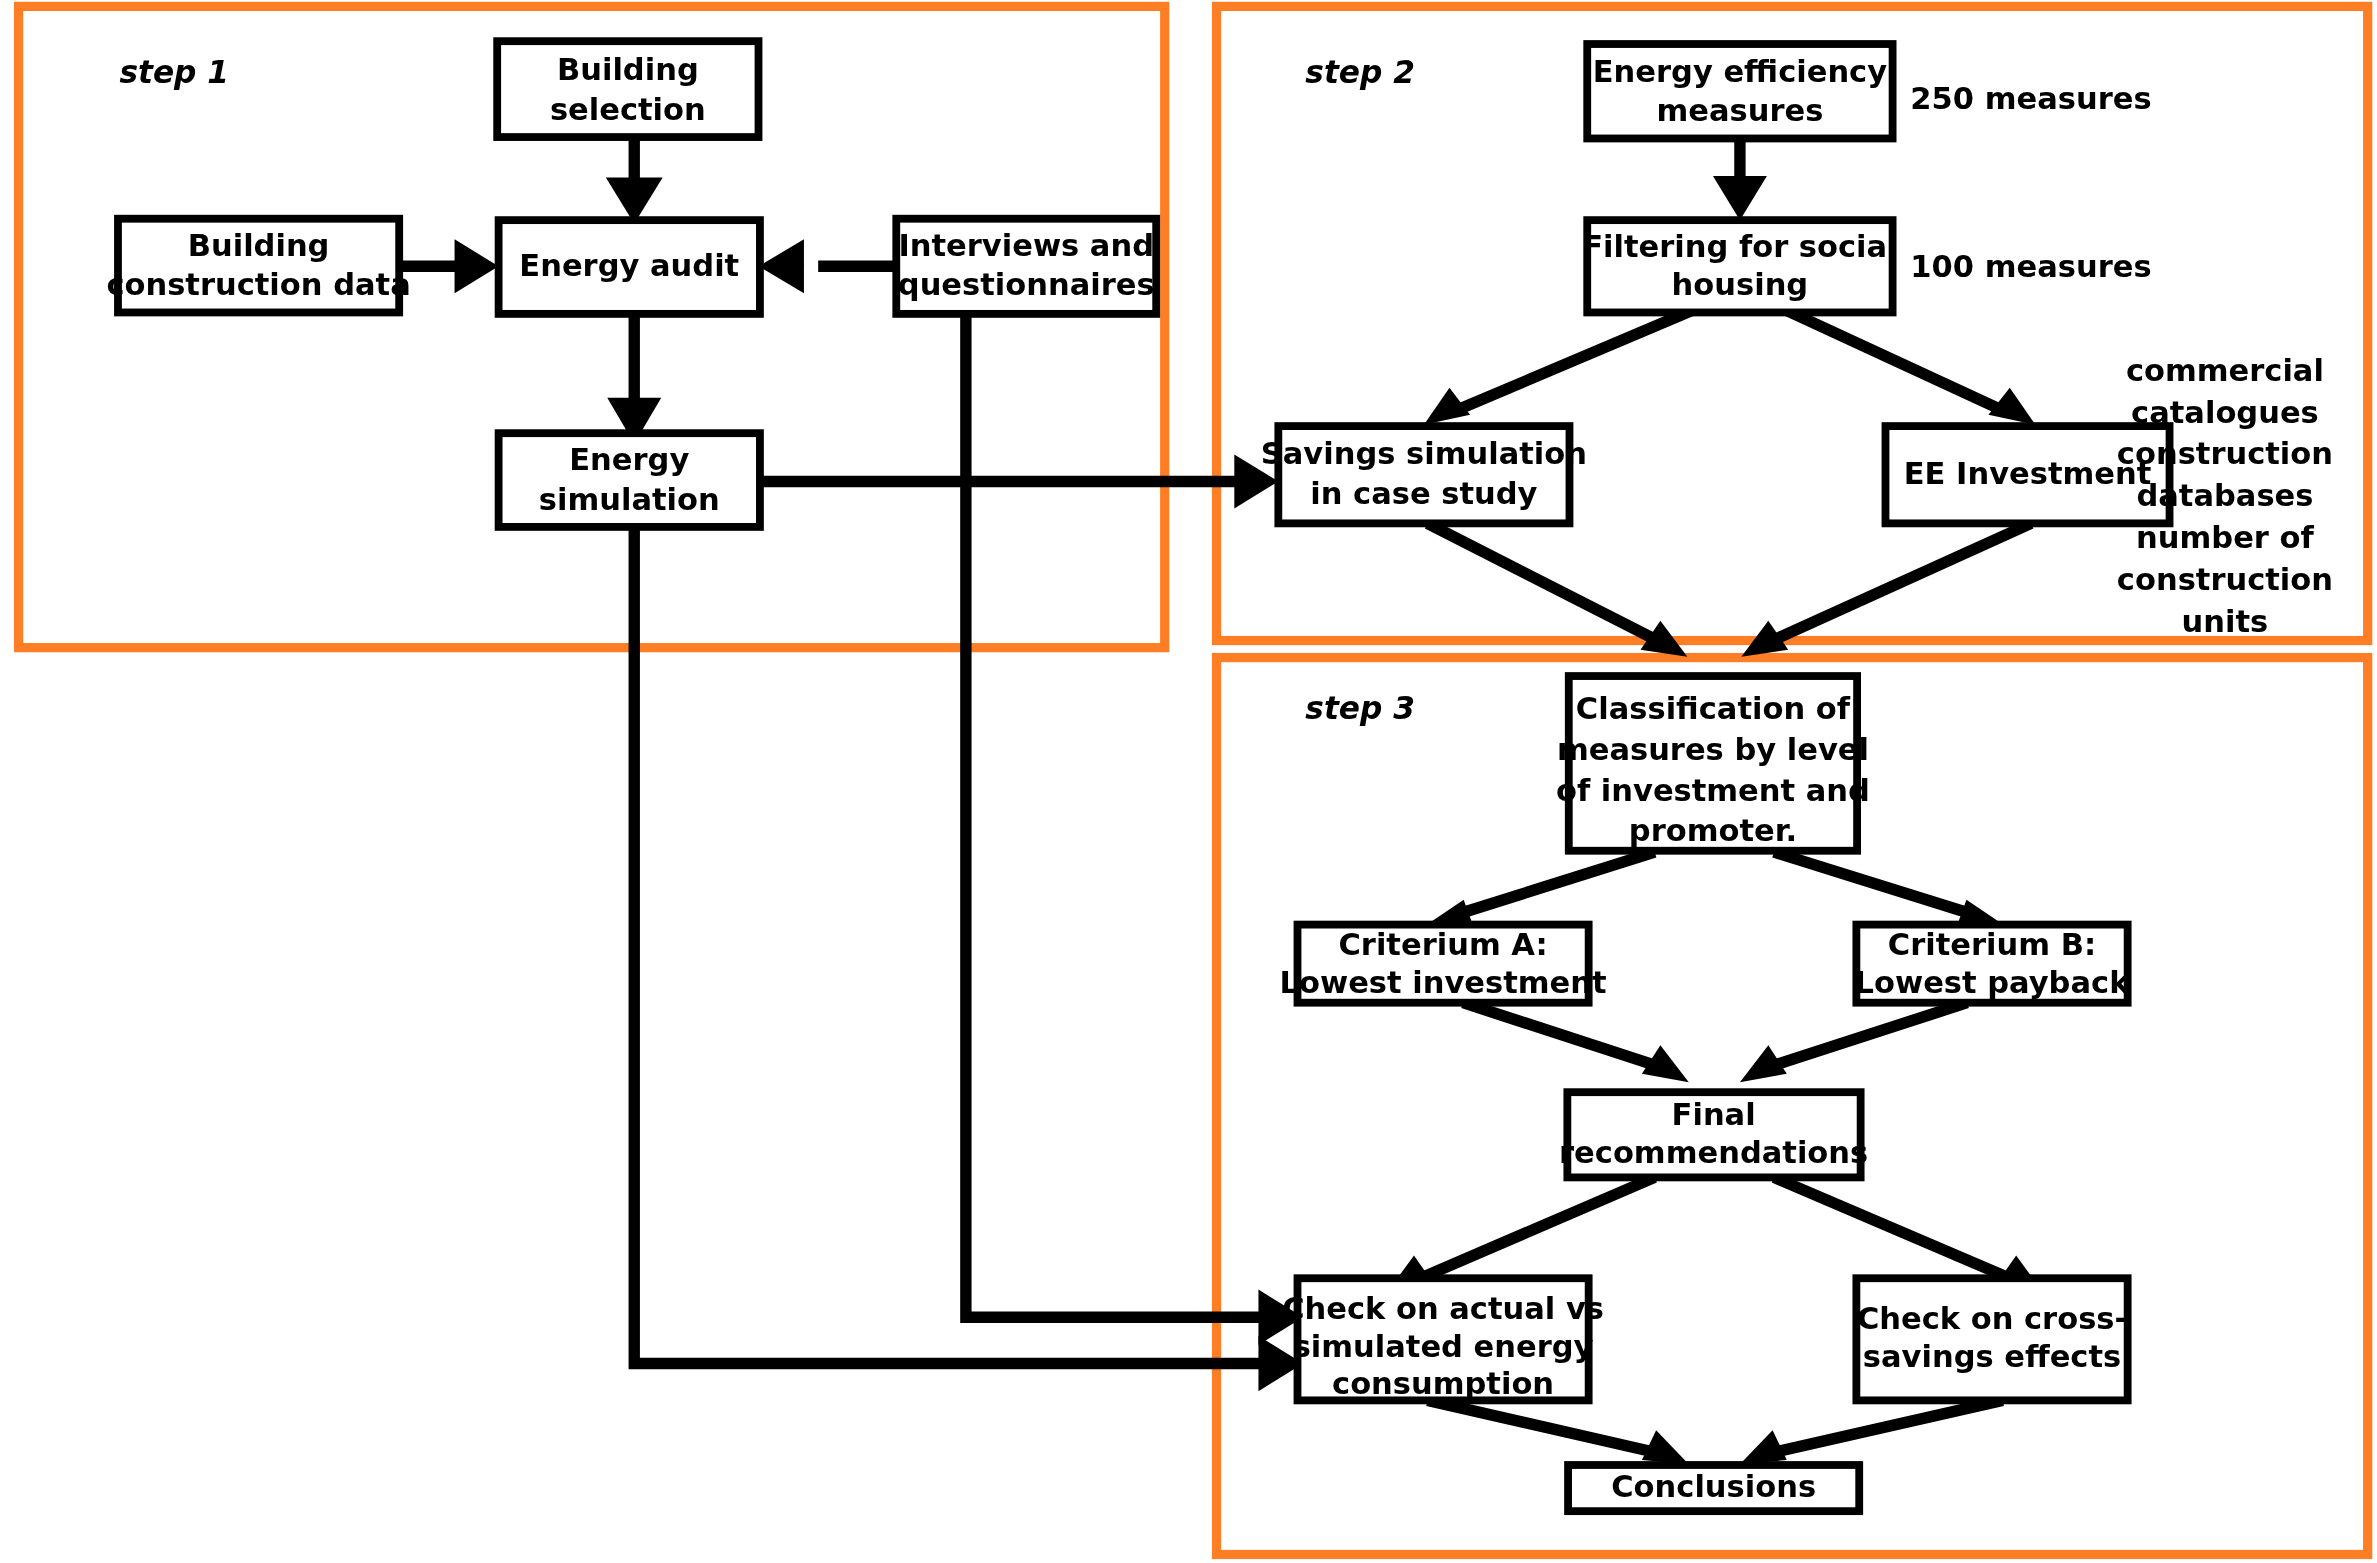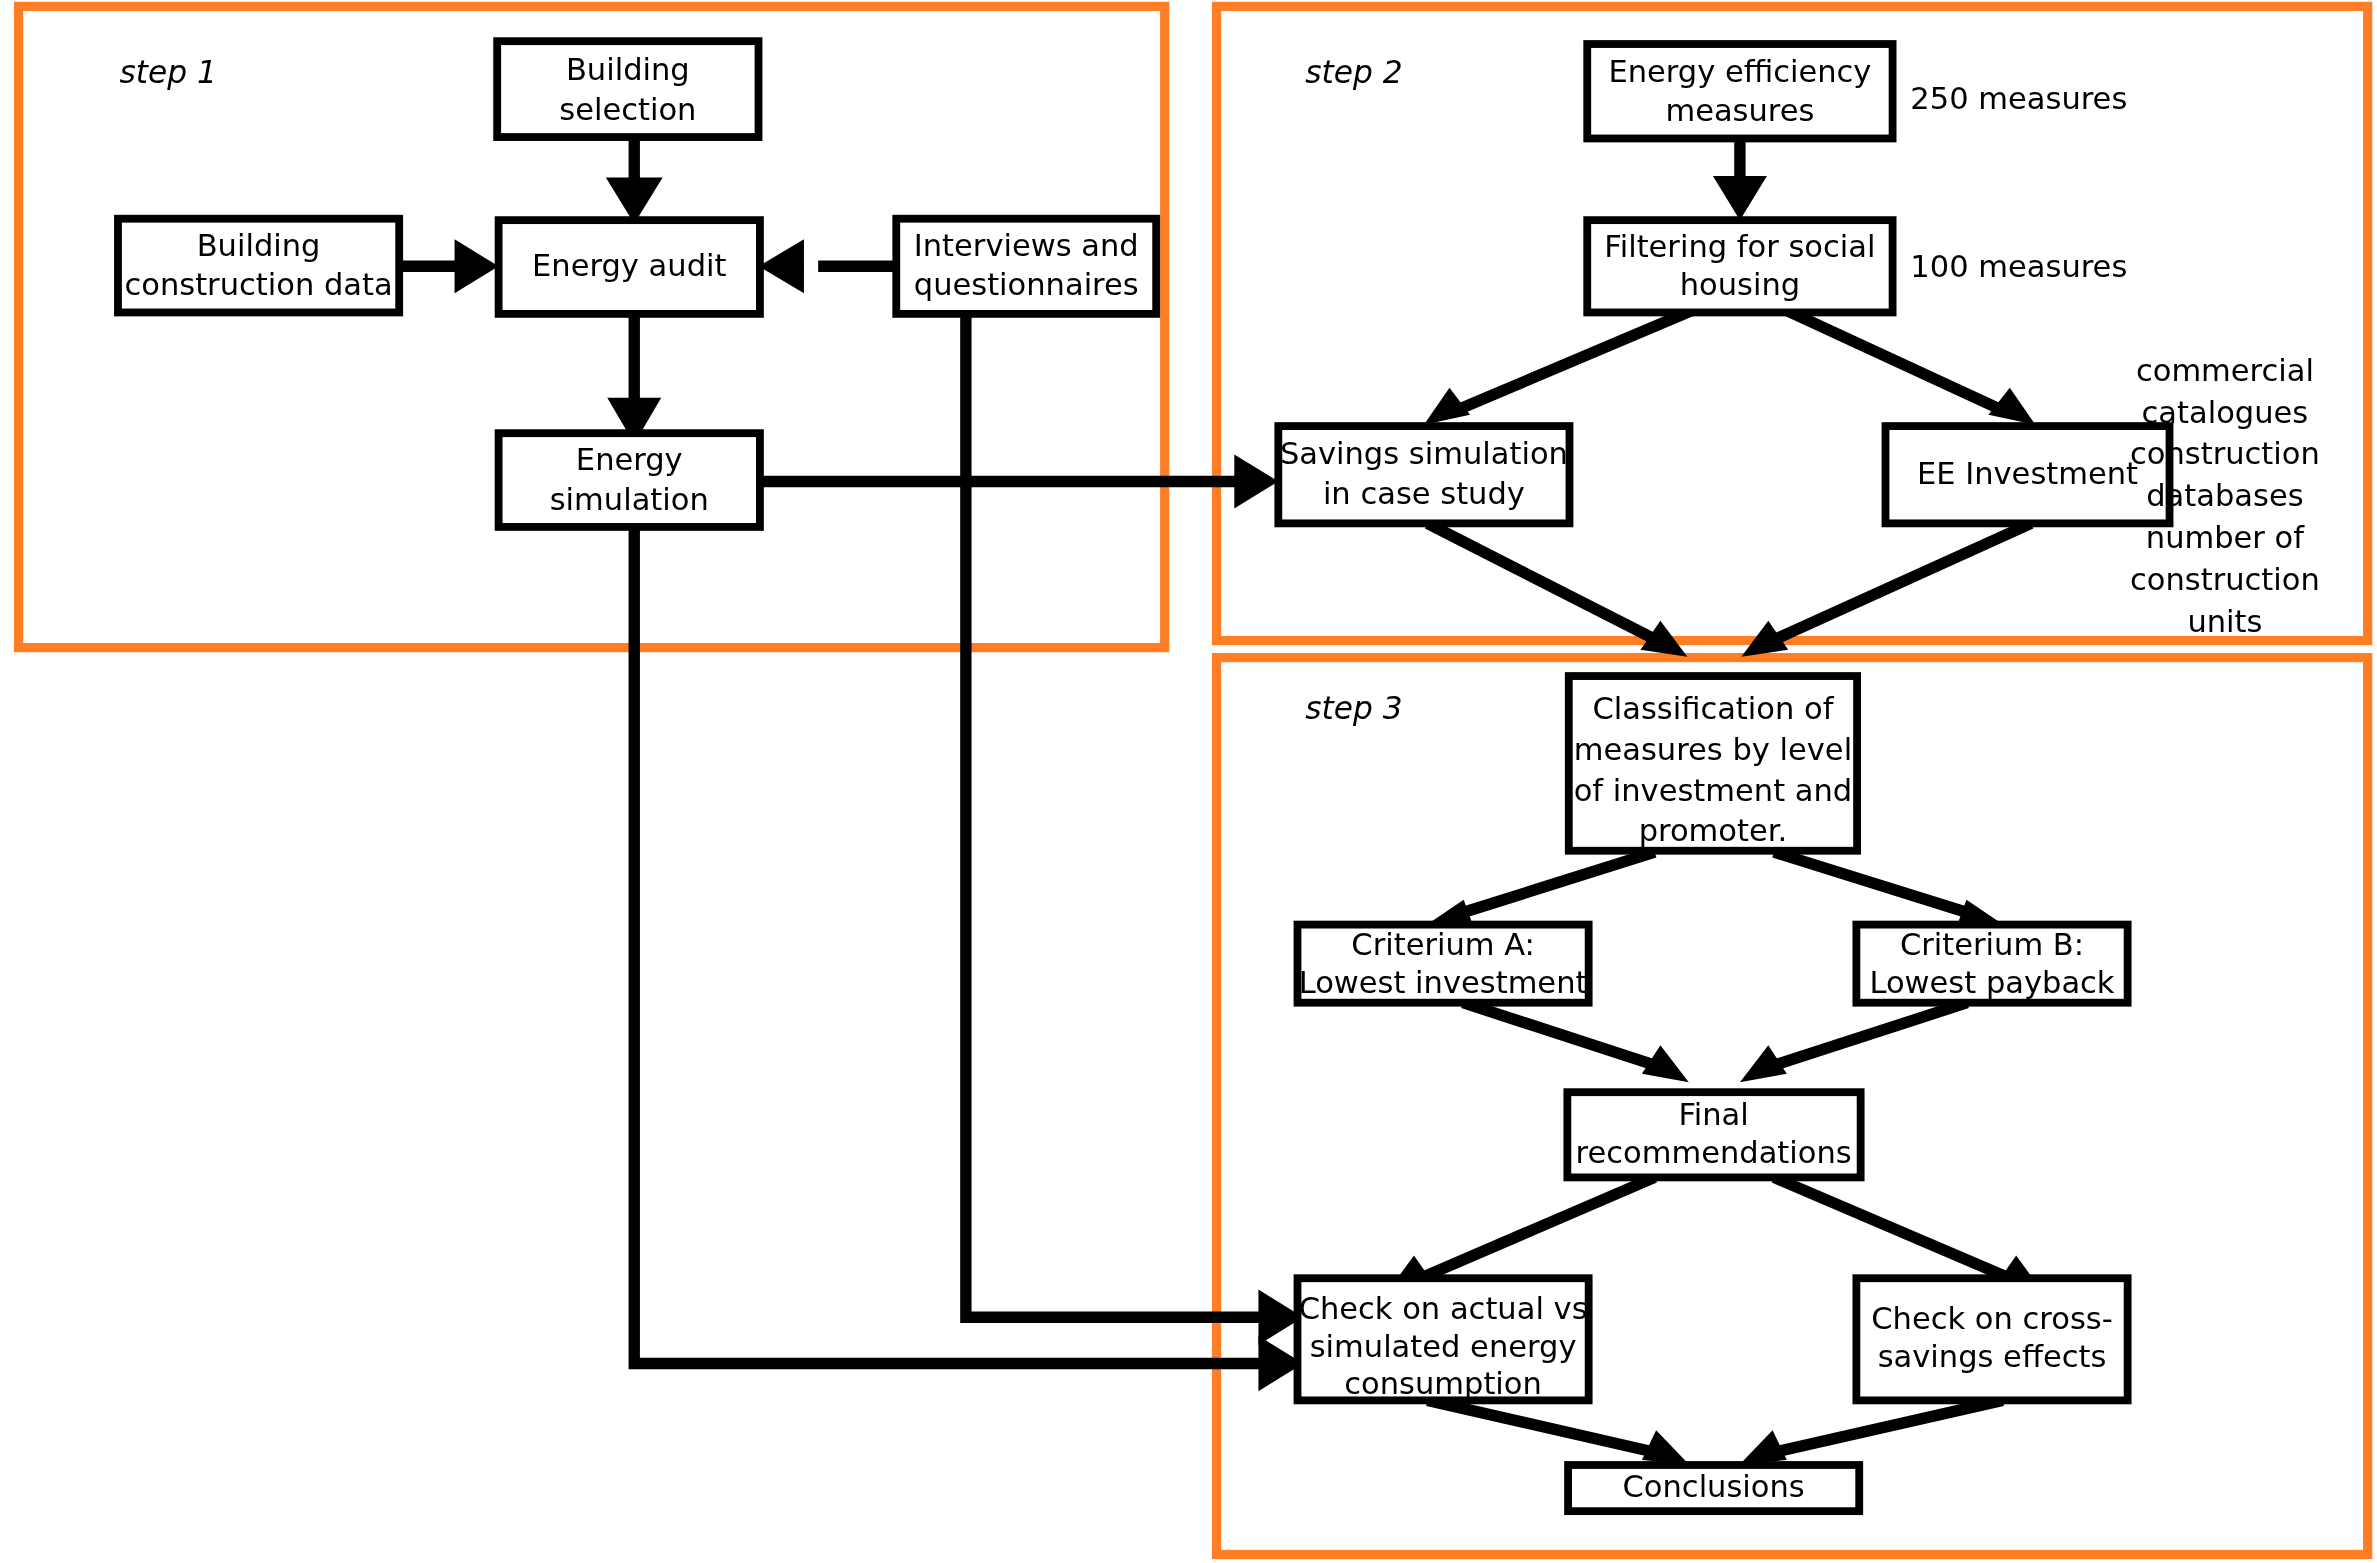--- a/index.html
+++ b/index.html
@@ -9,20 +9,21 @@
   }
   body {
     font-family: "DejaVu Sans", sans-serif;
   }
   #diagram-root {
     position: relative;
     width: 2377px;
     height: 1563px;
     background: #ffffff;
     overflow: hidden;
+    font-weight: bold;
   }
   svg#flow-svg {
     position: absolute;
     top: 0;
     left: 0;
     width: 2377px;
     height: 1563px;
   }
   .step-frame {
     fill: none;

